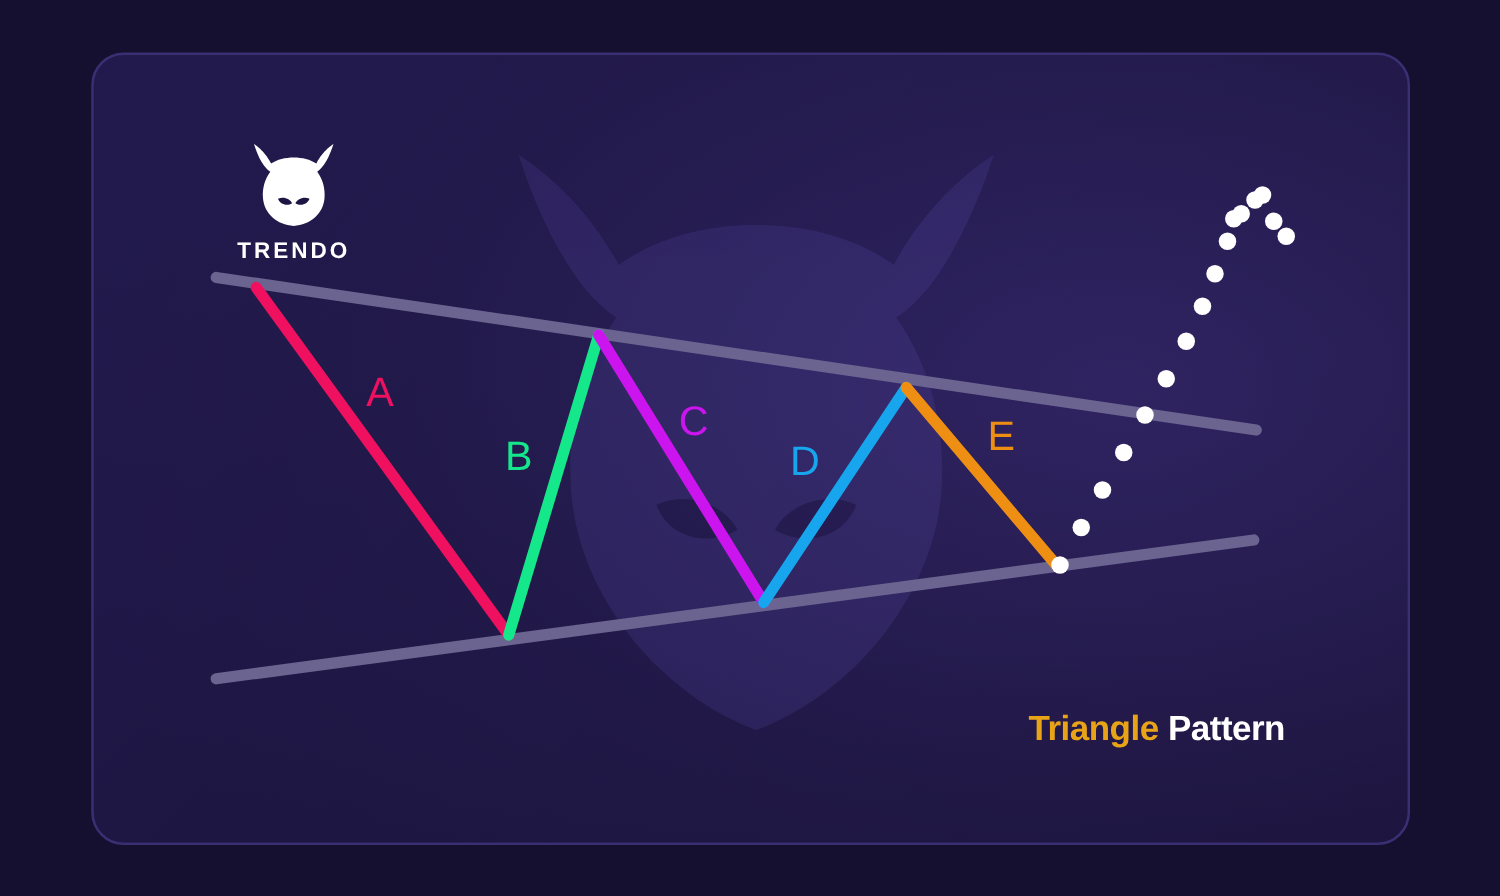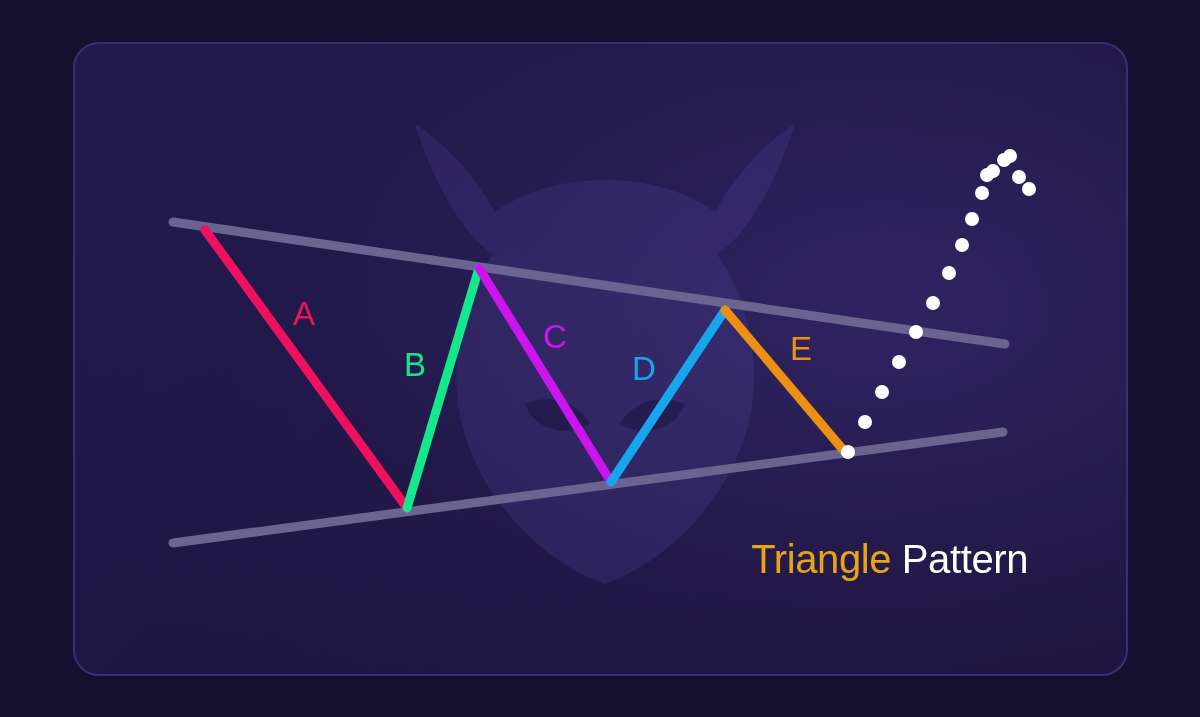--- a/index.html
+++ b/index.html
@@ -64,23 +64,23 @@
     margin-top: 8px;
     color: #ffffff;
     font-size: 18px;
     font-weight: 700;
     letter-spacing: 2.4px;
     font-family: "Liberation Sans", sans-serif;
   }
   .caption {
     position: absolute;
     right: 98px;
-    bottom: 92px;
-    font-size: 40px;
-    font-weight: 400;
+    bottom: 75px;
+    font-size: 28px;
+    font-weight: 700;
     letter-spacing: -0.4px;
     white-space: nowrap;
     font-family: "Liberation Sans", sans-serif;
   }
   .caption .w1 { color: #e8a317; }
   .caption .w2 { color: #ffffff; }
   .wave-label {
     position: absolute;
     font-size: 33px;
     font-weight: 400;
@@ -98,20 +98,28 @@
     <svg class="watermark" viewBox="0 0 460 500" xmlns="http://www.w3.org/2000/svg" aria-hidden="true">
       <g fill="#6a5bc4">
         <path d="M40 20 C40 20 70 120 118 150 C90 190 78 240 82 290 C88 370 150 450 230 480 C310 450 372 370 378 290 C382 240 370 190 342 150 C390 120 420 20 420 20 C420 20 372 48 340 108 C310 86 270 76 230 76 C190 76 150 86 120 108 C88 48 40 20 40 20 Z"></path>
       </g>
       <g fill="#1d1642">
         <path d="M150 300 C175 288 205 300 215 320 C190 334 160 326 150 300 Z"></path>
         <path d="M310 300 C285 288 255 300 245 320 C270 334 300 326 310 300 Z"></path>
       </g>
     </svg>
 
+    <div class="logo">
+      <svg class="logo-mark" viewBox="0 0 460 420" xmlns="http://www.w3.org/2000/svg" aria-hidden="true">
+        <path fill="#ffffff" d="M34 8 C34 8 62 112 114 144 C86 182 74 228 78 276 C84 352 148 408 230 412 C312 408 376 352 382 276 C386 228 374 182 346 144 C398 112 426 8 426 8 C426 8 374 40 342 104 C312 84 272 74 230 74 C188 74 148 84 118 104 C86 40 34 8 34 8 Z"></path>
+        <path fill="#1d1642" d="M152 278 C180 264 212 278 222 300 C196 316 162 306 152 278 Z"></path>
+        <path fill="#1d1642" d="M308 278 C280 264 248 278 238 300 C264 316 298 306 308 278 Z"></path>
+      </svg>
+      <span class="logo-text">TRENDO</span>
+    </div>
 
     <div class="caption">
       <span class="w1">Triangle</span>
       <span class="w2">Pattern</span>
     </div>
 
   </div>
 
   <svg class="chart-svg" viewBox="0 0 1200 717" xmlns="http://www.w3.org/2000/svg" aria-hidden="true">
     <g id="trendline-group">

